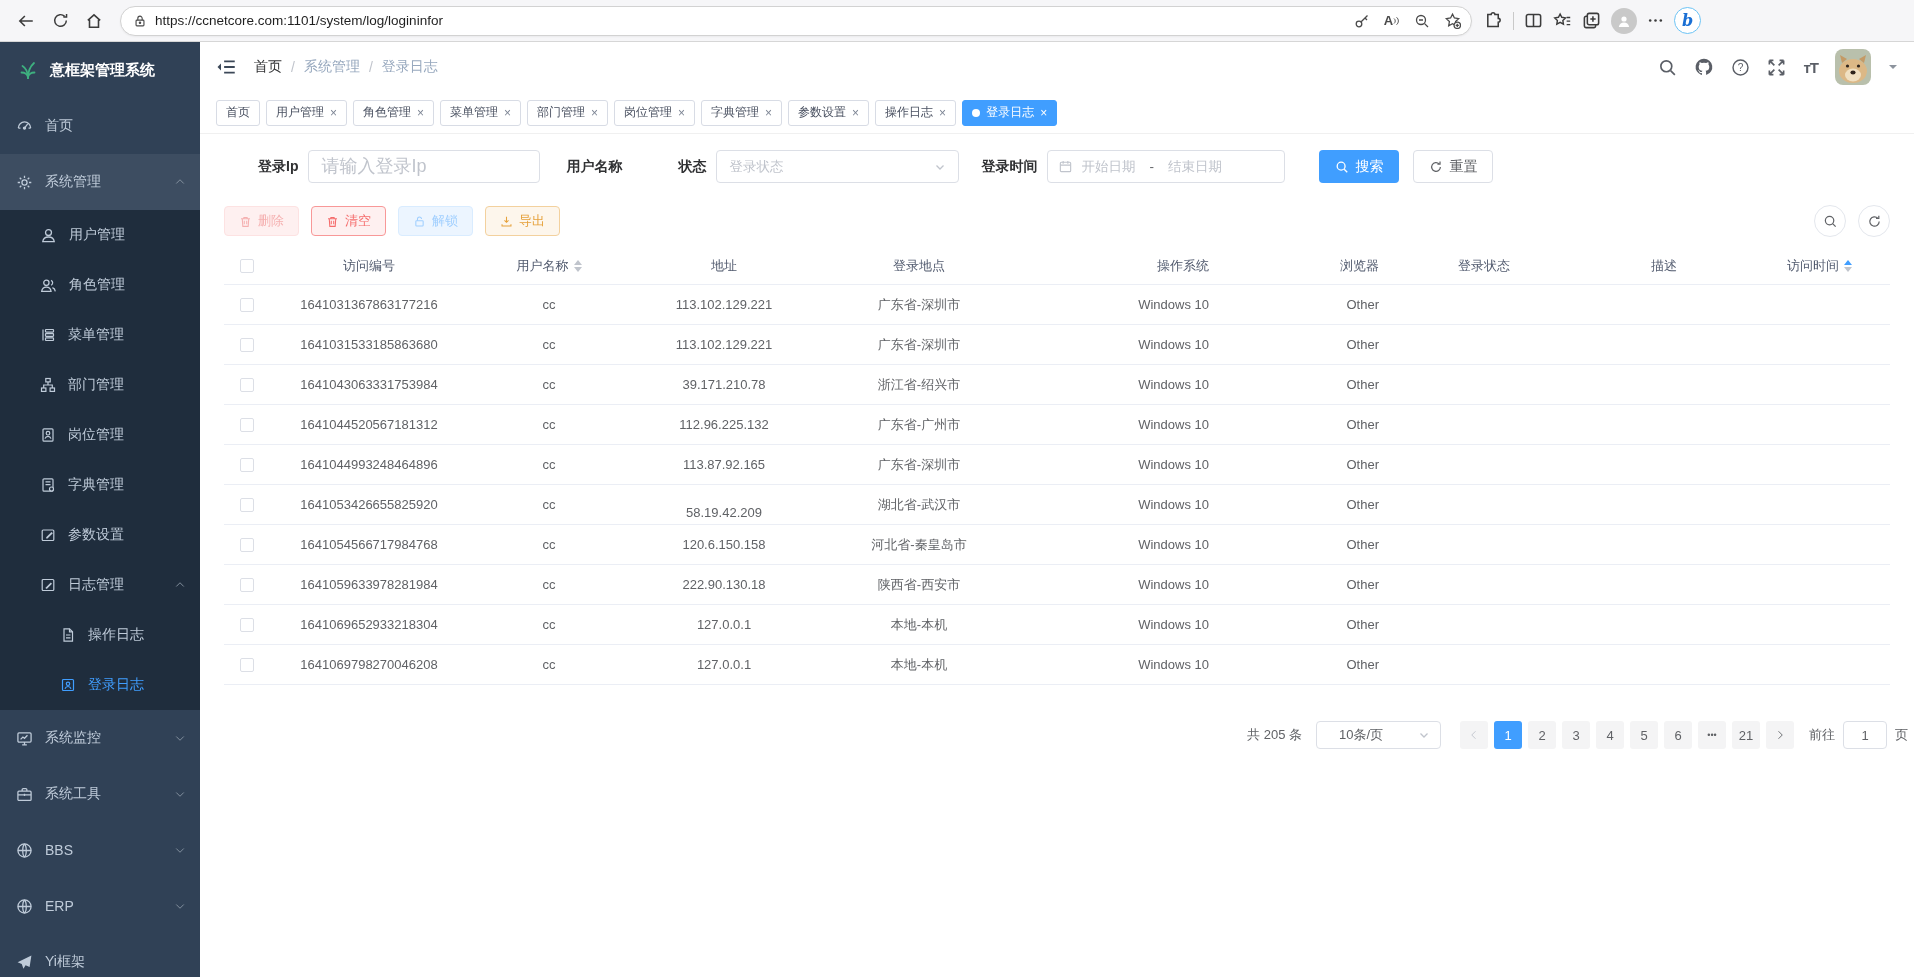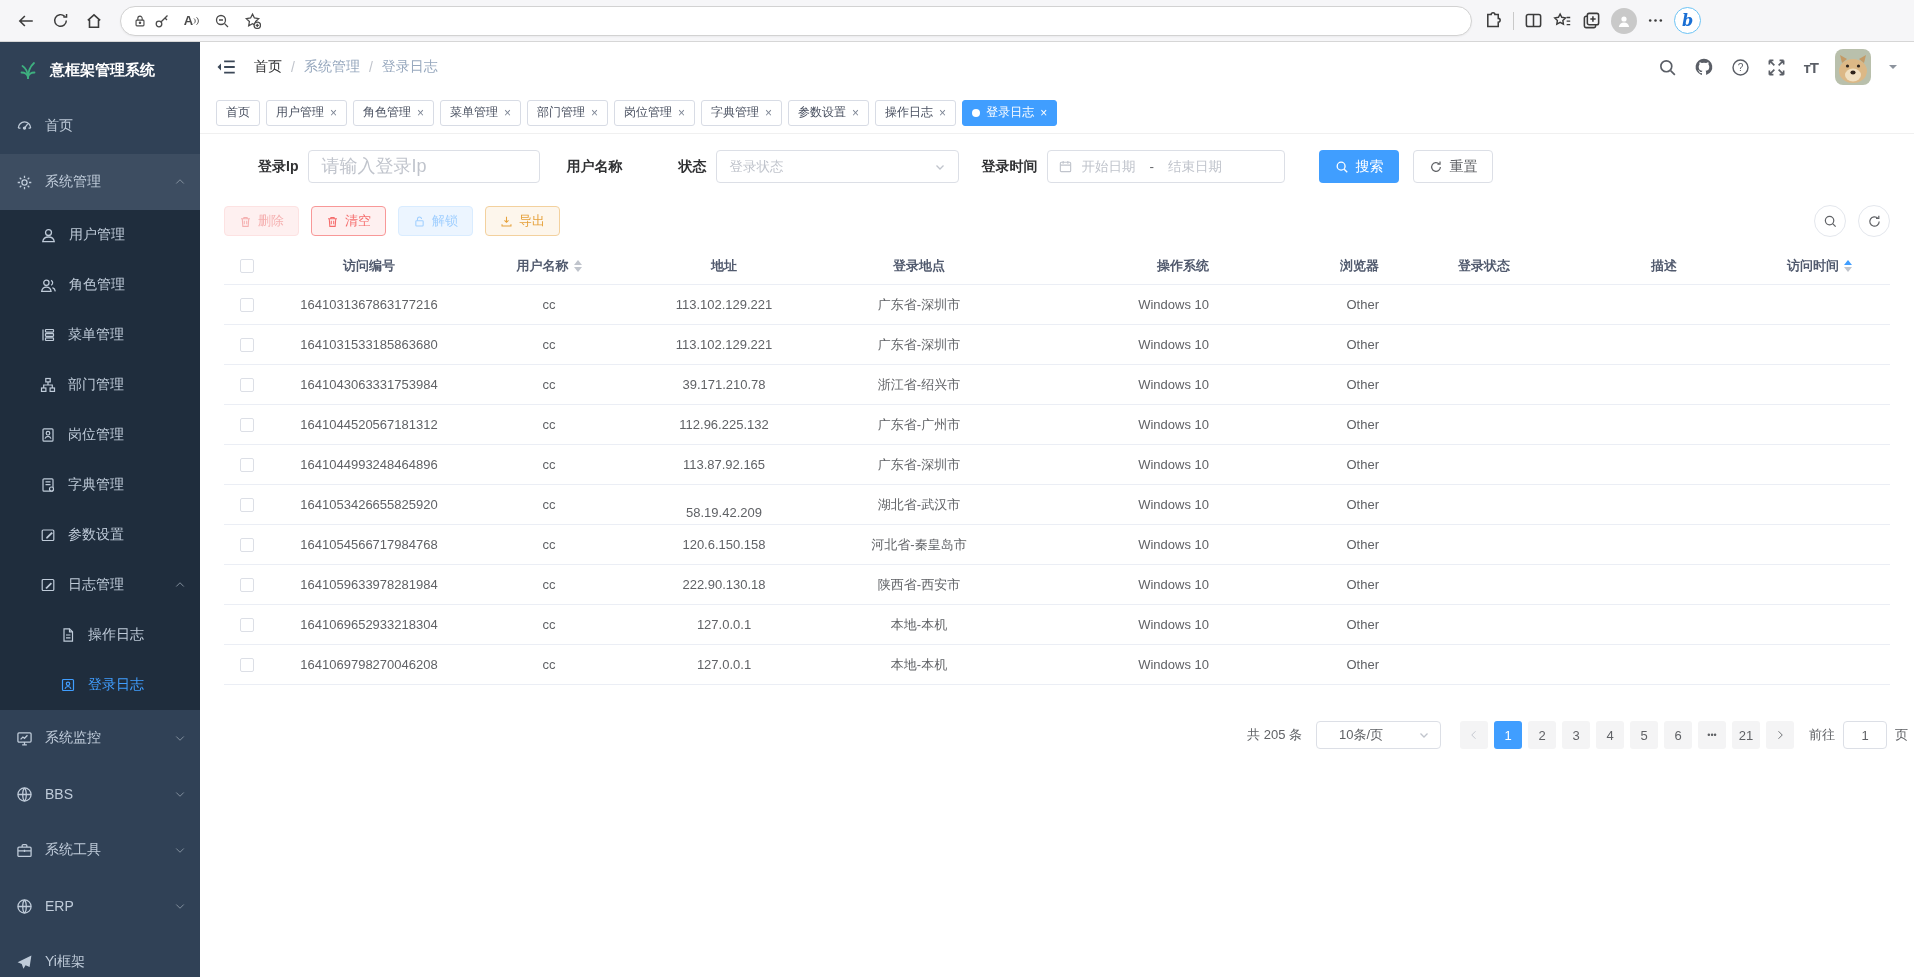--- a/index.html
+++ b/index.html
@@ -71,21 +71,21 @@
   .tbtn.del { background:#fef0f0; border-color:#fde2e2; color:#f5b0b0; }
   .tbtn.clear { background:#fef0f0; border-color:#f89898; color:#f56c6c; }
   .tbtn.unlock { background:#ecf5ff; border-color:#d9ecff; color:#a0cfff; }
   .tbtn.export { background:#fdf6ec; border-color:#f3d19e; color:#e6a23c; }
   .round-group { margin-left:auto; display:flex; gap:12px; }
   .rbtn { width:32px; height:32px; border:1px solid #e4e7ed; border-radius:50%; background:#fff; display:flex; align-items:center; justify-content:center; color:#606266; cursor:pointer; }
 
   
   .table { margin:0 24px; flex-shrink:0; }
   .trow { display:flex; align-items:center; height:40px; border-bottom:1px solid #ebeef5; font-size:13px; color:#606266; }
-  .trow.thead { height:38px; font-weight:bold; color:#515a6e; }
+  .trow.thead { height:38px; font-weight:normal; color:#515a6e; }
   .cell { padding:0 10px; white-space:nowrap; overflow:hidden; display:flex; align-items:center; }
   .cell.center { justify-content:center; }
   .cell.left { justify-content:flex-end; padding-left:30px; }
   .cb { width:14px; height:14px; border:1px solid #dcdfe6; border-radius:2px; background:#fff; cursor:pointer; }
   .sort { display:inline-flex; flex-direction:column; margin-left:5px; gap:2px; }
   .sort i { width:0; height:0; border-left:4px solid transparent; border-right:4px solid transparent; display:block; }
   .sort .up { border-bottom:5px solid #c0c4cc; }
   .sort .down { border-top:5px solid #c0c4cc; }
   .sort .up.on { border-bottom-color:#409eff; }
 
@@ -120,20 +120,21 @@
       </svg>
     </span>
   <div class="addr-pill">
     <span class="icon" style="color:#4a4a4a">
         <svg width="14" height="14" viewBox="0 0 16 16" fill="none" stroke="currentColor" stroke-width="1.3">
           <rect x="3.5" y="7" width="9" height="6.5" rx="1"></rect>
           <path d="M5.5 7V5a2.5 2.5 0 0 1 5 0v2"></path>
           <circle cx="8" cy="10" r="0.8" fill="currentColor"></circle>
         </svg>
       </span>
+    <span class="addr-url">https://ccnetcore.com:1101/system/log/logininfor</span>
     <span class="pill-ic icon">
         <svg width="16" height="16" viewBox="0 0 16 16" fill="none" stroke="currentColor" stroke-width="1.3">
           <circle cx="5" cy="11" r="2.8"></circle>
           <path d="M7.2 8.8L13.5 2.5M11 5l2 2"></path>
         </svg>
       </span>
     <span class="pill-ic" style="font-size:13px;font-weight:bold;">A<svg width="7" height="10" viewBox="0 0 8 12" fill="none" stroke="currentColor" stroke-width="1.1">
           <path d="M1 3c2 1.5 2 4.5 0 6M4 1.5c3 2.5 3 6.5 0 9"></path>
         </svg></span>
     <span class="pill-ic icon">
@@ -346,39 +347,39 @@
           <span>系统监控</span>
           <span class="chev icon">
             <svg width="12" height="12" viewBox="0 0 16 16" fill="none" stroke="currentColor" stroke-width="1.2">
               <path d="M3 6l5 5 5-5"></path>
             </svg>
           </span>
         </div>
         <div class="menu-item lvl1">
           <span class="icon">
             <svg width="17" height="17" viewBox="0 0 16 16" fill="none" stroke="currentColor" stroke-width="1.2">
-              <circle cx="8" cy="8" r="6.2"></circle>
-              <path d="M1.8 8h12.4M8 1.8c2.2 1.9 2.2 10.5 0 12.4M8 1.8c-2.2 1.9-2.2 10.5 0 12.4"></path>
-            </svg>
-          </span>
-          <span>BBS</span>
+              <rect x="1.8" y="4.8" width="12.4" height="8.8" rx="1"></rect>
+              <path d="M5.8 4.8V3.4a1 1 0 0 1 1-1h2.4a1 1 0 0 1 1 1v1.4M1.8 8.4h12.4M8 7.4v2"></path>
+            </svg>
+          </span>
+          <span>系统工具</span>
           <span class="chev icon">
             <svg width="12" height="12" viewBox="0 0 16 16" fill="none" stroke="currentColor" stroke-width="1.2">
               <path d="M3 6l5 5 5-5"></path>
             </svg>
           </span>
         </div>
         <div class="menu-item lvl1">
           <span class="icon">
             <svg width="17" height="17" viewBox="0 0 16 16" fill="none" stroke="currentColor" stroke-width="1.2">
-              <rect x="1.8" y="4.8" width="12.4" height="8.8" rx="1"></rect>
-              <path d="M5.8 4.8V3.4a1 1 0 0 1 1-1h2.4a1 1 0 0 1 1 1v1.4M1.8 8.4h12.4M8 7.4v2"></path>
-            </svg>
-          </span>
-          <span>系统工具</span>
+              <circle cx="8" cy="8" r="6.2"></circle>
+              <path d="M1.8 8h12.4M8 1.8c2.2 1.9 2.2 10.5 0 12.4M8 1.8c-2.2 1.9-2.2 10.5 0 12.4"></path>
+            </svg>
+          </span>
+          <span>BBS</span>
           <span class="chev icon">
             <svg width="12" height="12" viewBox="0 0 16 16" fill="none" stroke="currentColor" stroke-width="1.2">
               <path d="M3 6l5 5 5-5"></path>
             </svg>
           </span>
         </div>
         <div class="menu-item lvl1">
           <span class="icon">
             <svg width="17" height="17" viewBox="0 0 16 16" fill="none" stroke="currentColor" stroke-width="1.2">
               <circle cx="8" cy="8" r="6.2"></circle>

